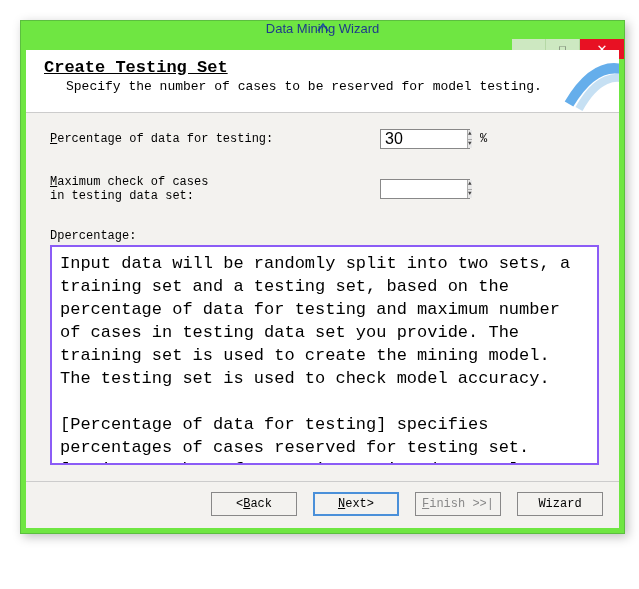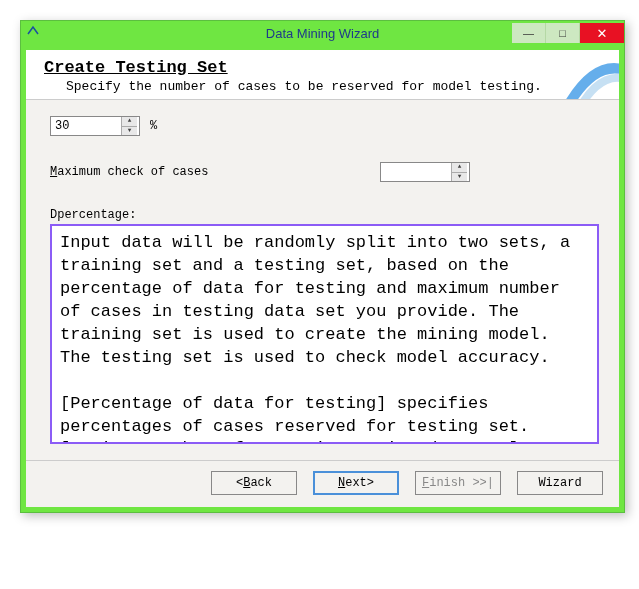--- a/index.html
+++ b/index.html
@@ -21,20 +21,21 @@
   .outer-frame {
     border: 5px solid #6fe642;
     background: #fff;
   }
   .titlebar {
     background: #6fe642;
     height: 24px;
     display: flex;
     align-items: center;
     position: relative;
+    flex-direction: column;
   }
   .titlebar-icon {
     width: 24px;
     text-align: center;
     color: #1a4fa0;
     font-size: 12px;
   }
   .titlebar-title {
     position: absolute;
     left: 0; right: 0;
@@ -61,21 +62,21 @@
   }
   .tb-min, .tb-max { background: #cde8c1; color: #333; border-right: 1px solid #b5d8a5; }
   .tb-close { background: #E81123; color: #fff; width: 44px; font-size: 13px; }
   .header-band {
     background: #fff;
     padding: 8px 14px 8px 18px;
     border-bottom: 1px solid #ccc;
     display: flex;
     position: relative;
     overflow: hidden;
-    height: 50px;
+    height: 63px;
   }
   .header-text { flex: 1; }
   .header-title {
     font-weight: bold;
     font-size: 17px;
     text-decoration: underline;
     margin: 0 0 2px 0;
   }
   .header-sub {
     font-size: 13px;
@@ -100,23 +101,23 @@
   .spinner {
     display: inline-flex;
     border: 1px solid #888;
     background: #fff;
     height: 20px;
     width: 90px;
   }
   .spinner input {
     border: none;
     outline: none;
-    width: 70px;
-    font-family: Liberation Mono, monospace;
-    font-size: 12px;
+    width: 86px;
+    font-family: Liberation Sans, sans-serif;
+    font-size: 16px;
     padding: 1px 4px;
   }
   .spin-btns {
     width: 16px;
     display: flex;
     flex-direction: column;
     border-left: 1px solid #aaa;
   }
   .spin-btn {
     flex: 1;
@@ -192,33 +193,37 @@
       </div>
       <svg class="header-graphic" viewBox="0 0 70 70">
         <path d="M 10 60 Q 40 10 75 30" stroke="#4aa0e8" stroke-width="10" fill="none" opacity="0.85"></path>
         <path d="M 20 65 Q 45 20 78 40" stroke="#b8d8f0" stroke-width="8" fill="none" opacity="0.8"></path>
       </svg>
     </div>
 
     <div class="content">
 
       <div class="form-row">
+        <div class="lbl">
+          <span class="u">P</span><span>ercentage of data for testing:</span>
+        </div>
         <div class="spinner">
           <input type="text" value="30" style="">
           <div class="spin-btns">
             <div class="spin-btn">▲</div>
             <div class="spin-btn">▼</div>
           </div>
         </div>
         <span class="pct">%</span>
       </div>
 
       <div class="form-row">
         <div class="lbl">
           <span class="u">M</span><span>aximum check of cases</span><br>
+          <span>in testing data set:</span>
         </div>
         <div class="spinner">
           <input type="text" value="" style="">
           <div class="spin-btns">
             <div class="spin-btn">▲</div>
             <div class="spin-btn">▼</div>
           </div>
         </div>
       </div>
 

